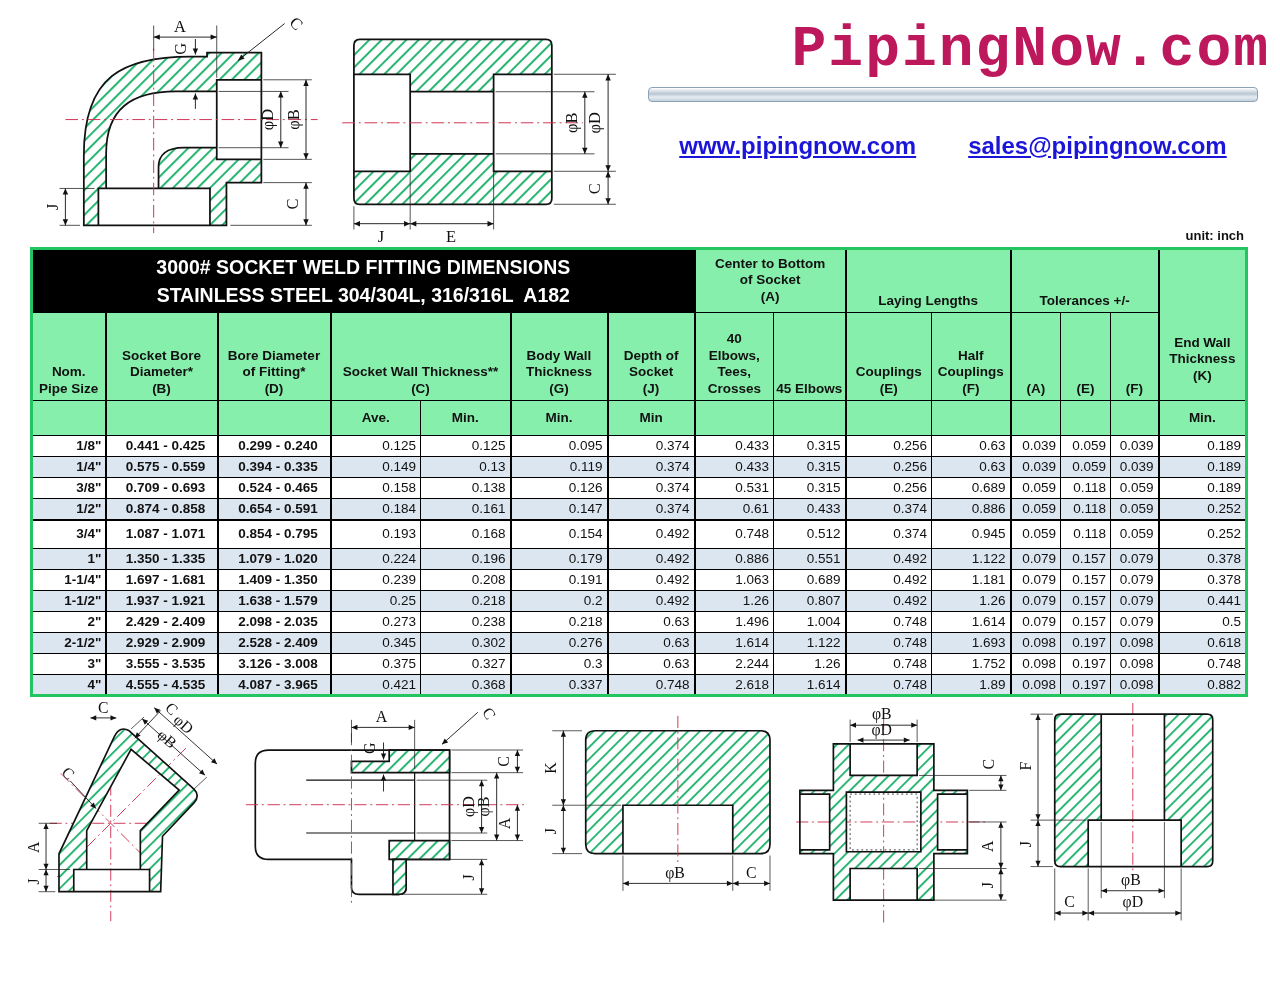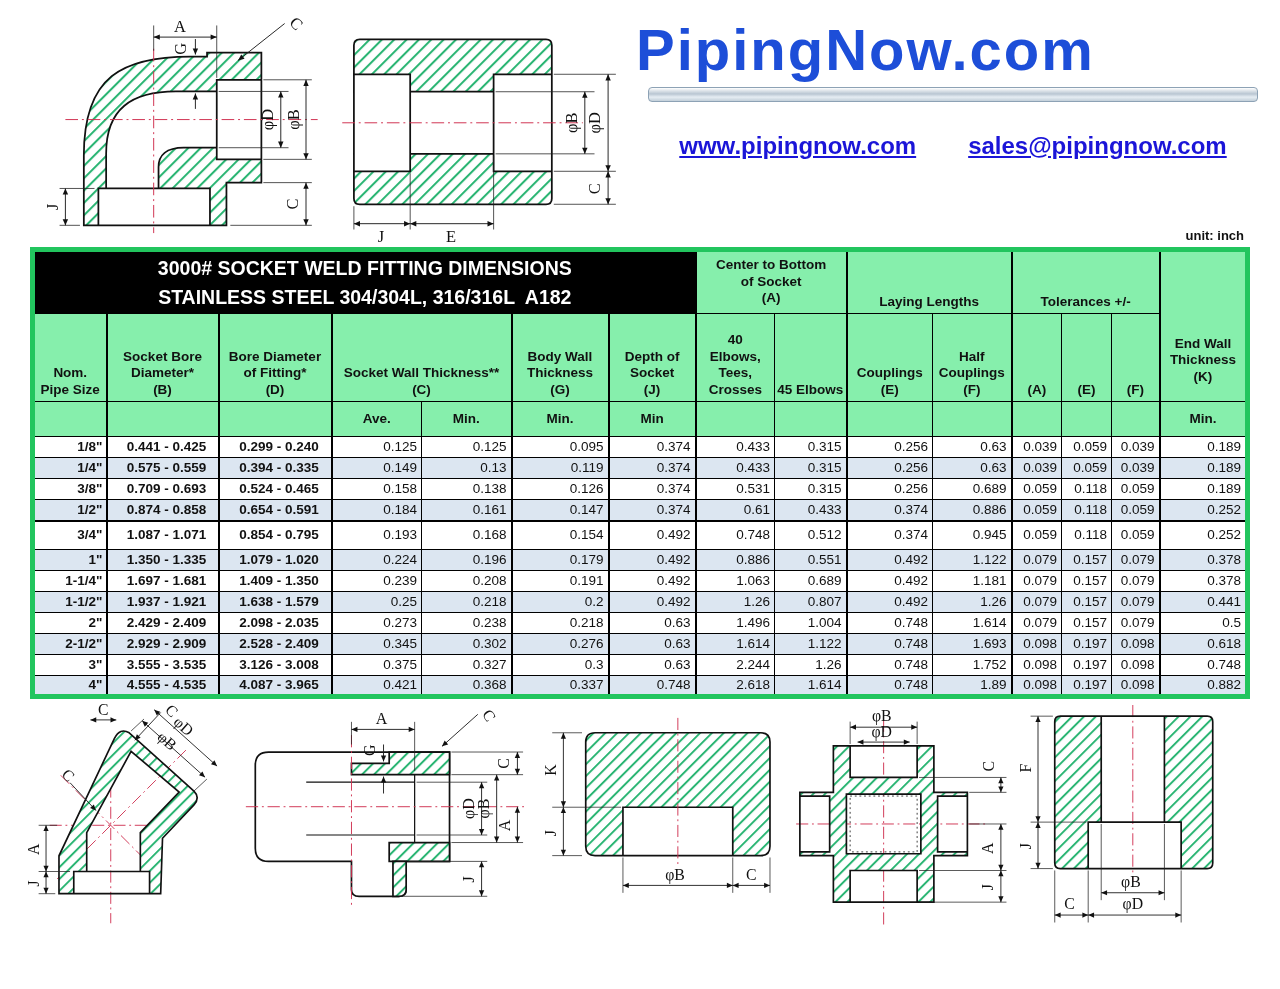--- a/index.html
+++ b/index.html
@@ -2,31 +2,31 @@
 <html><head>
 <meta charset="utf-8">
 <style>
   html,body{margin:0;padding:0;background:#fff;}
   .page{width:1280px;height:989px;background:#fff;position:relative;overflow:hidden;
         font-family:"Liberation Sans",sans-serif;color:#111;}
 
   
   .top-row{display:flex;align-items:flex-start;height:228px;padding:8px 10px 0 26px;box-sizing:border-box;gap:10px;}
   .brand{flex:1;padding-top:12px;min-width:0;}
-  .logo{font-family:Liberation Sans, sans-serif;font-weight:bold;font-size:58px;
-        color:#1d4ed8;text-align:left;letter-spacing:2px;line-height:1.05;}
+  .logo{font-family:Liberation Mono, monospace;font-weight:bold;font-size:58px;
+        color:#be185d;text-align:right;letter-spacing:2px;line-height:1.05;}
   .logo-bar{height:13px;width:96%;margin:6px auto 0 auto;border:1px solid #8da2b5;border-radius:4px;
         background:linear-gradient(#ffffff,#b9c6d2 45%,#e6edf3 70%,#c2cfd9);}
   .links{display:flex;justify-content:center;gap:52px;margin-top:30px;}
   .links a{color:#1b15d8;font-weight:bold;font-size:24px;text-decoration:underline;cursor:pointer;}
   .unit-label{text-align:right;padding-right:36px;font-weight:bold;font-size:13px;height:18px;}
 
   
   table.dims{border-collapse:collapse;table-layout:fixed;width:1215px;margin:1px 15px 0 30px;
-             border:5px solid #22c55e;}
+             border:3px solid #22c55e;}
   table.dims th,table.dims td{border:1px solid #000;overflow:hidden;}
   table.dims .gl{border-left-width:2px;}
   thead th{background:#86efac;font-size:13.5px;font-weight:bold;vertical-align:bottom;
            padding:2px 2px 3px 2px;line-height:1.22;}
   .pre{white-space:pre-line;}
   tr.band-row{height:64px;}
   tr.hdr-row{height:88px;}
   tr.sub-row{height:35px;}
   tr.sub-row th{vertical-align:middle;padding:1px 4px;text-align:center;}
   th.band{background:#000;color:#fff;vertical-align:middle;padding:2px 6px;}

